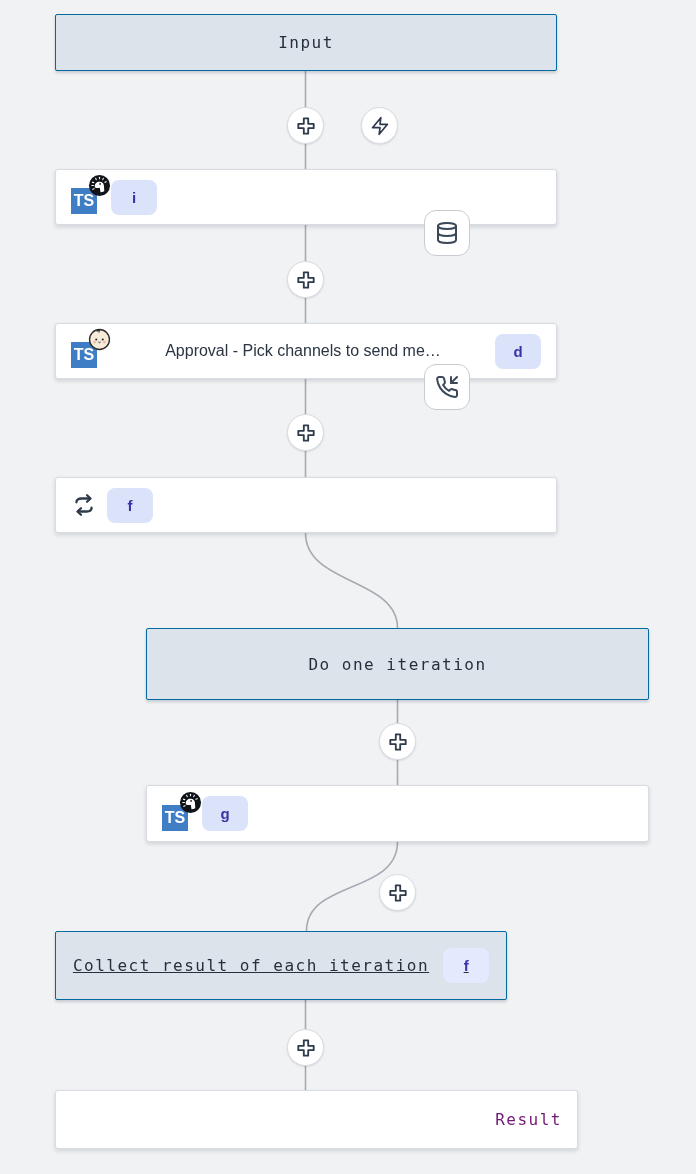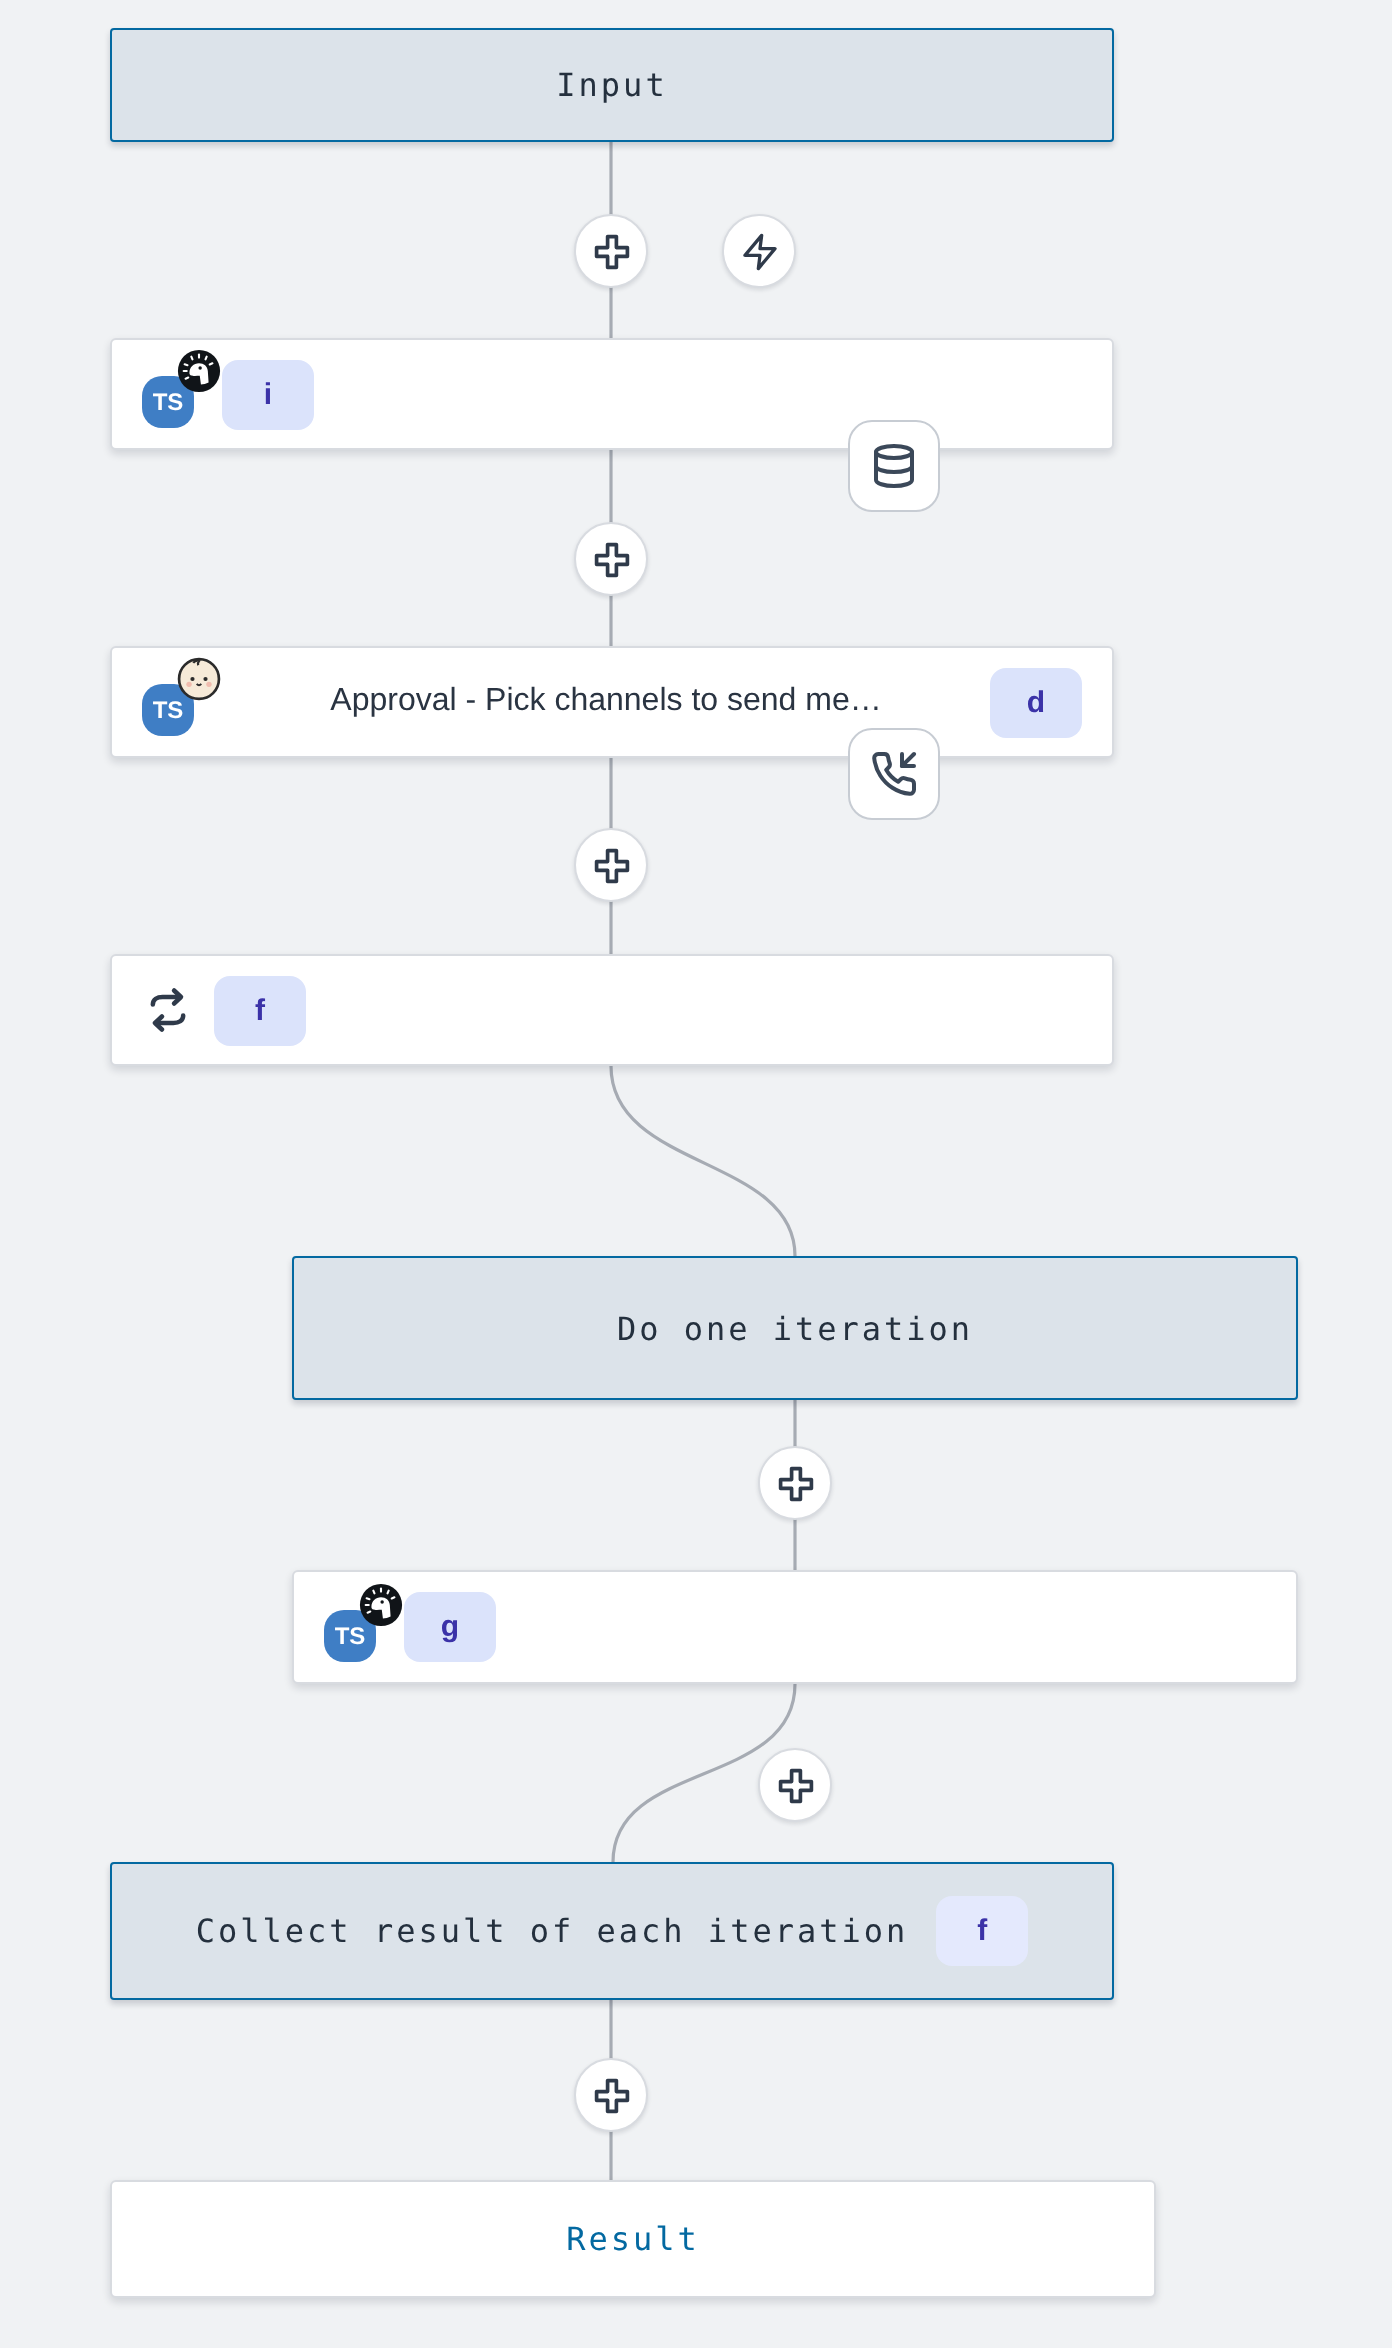--- a/index.html
+++ b/index.html
@@ -51,23 +51,23 @@
     color:#3b32a8;
     font-weight:bold;font-size:15px;
     display:flex;align-items:center;justify-content:center;
     box-sizing:border-box;
   }
   .badge.light{background:#e4e9fd;}
   
   .iconcluster{position:relative;width:34px;height:36px;margin-right:6px;flex:none;}
   .ts-box{
     position:absolute;left:0;bottom:1px;
-    width:26px;height:26px;border-radius:10px;
+    width:26px;height:26px;border-radius:0;
     background:#3f7ec5;color:#fff;
-    font-weight:bold;font-size:12px;
+    font-weight:bold;font-size:16px;
     display:flex;align-items:center;justify-content:center;
     font-family:"Liberation Sans",sans-serif;
   }
   .runtime{position:absolute;top:-5px;right:-6px;width:23px;height:23px;}
   
   .circlebtn{
     position:absolute;width:37px;height:37px;border-radius:50%;
     background:#fff;border:1px solid #d8dbe0;
     box-shadow:0 1px 2px rgba(15,23,42,.12);
     display:flex;align-items:center;justify-content:center;
@@ -222,28 +222,28 @@
     </span>
     <span class="badge">g</span>
   </div>
 
   <div class="circlebtn" style="left:379px;top:874px;">
     <svg width="22" height="22" viewBox="0 0 24 24">
       <path d="M9.6 3.6h4.8v6h6v4.8h-6v6H9.6v-6h-6V9.6h6z" fill="#fff" stroke="#2f3a4a" stroke-width="2" stroke-linejoin="round"></path>
     </svg>
   </div>
 
-  <div class="vbox" style="left:55px;top:931px;width:502px;height:69px;">
+  <div class="vbox" style="left:55px;top:931px;width:452px;height:69px;text-decoration:underline;">
     <span>Collect result of each iteration</span>
     <span class="badge light" style="margin-left:14px;font-family:'Liberation Sans',sans-serif;letter-spacing:0;">f</span>
   </div>
 
   <div class="circlebtn" style="left:287px;top:1029px;">
     <svg width="22" height="22" viewBox="0 0 24 24">
       <path d="M9.6 3.6h4.8v6h6v4.8h-6v6H9.6v-6h-6V9.6h6z" fill="#fff" stroke="#2f3a4a" stroke-width="2" stroke-linejoin="round"></path>
     </svg>
   </div>
 
-  <div class="node" style="left:55px;top:1090px;width:523px;height:59px;justify-content:center;font-family:'DejaVu Sans Mono','Liberation Mono',monospace;font-size:16px;letter-spacing:1.5px;color:#0369a1;">
+  <div class="node" style="left:55px;top:1090px;width:523px;height:59px;justify-content:flex-end;font-family:'DejaVu Sans Mono','Liberation Mono',monospace;font-size:16px;letter-spacing:1.5px;color:#701a75;">
     <span>Result</span>
   </div>
 
 </div>
 
 </body></html>

